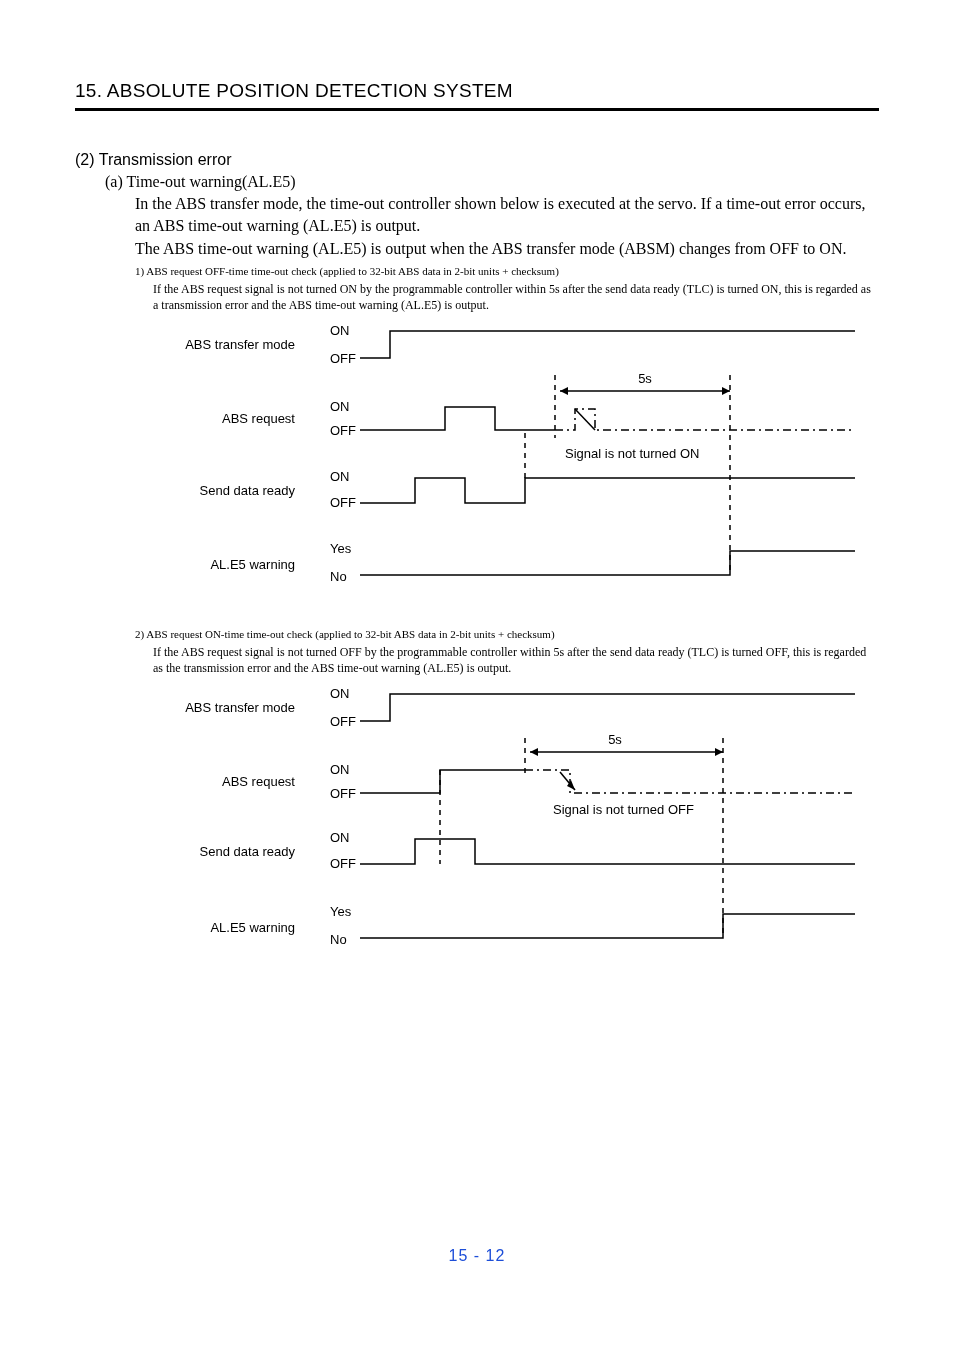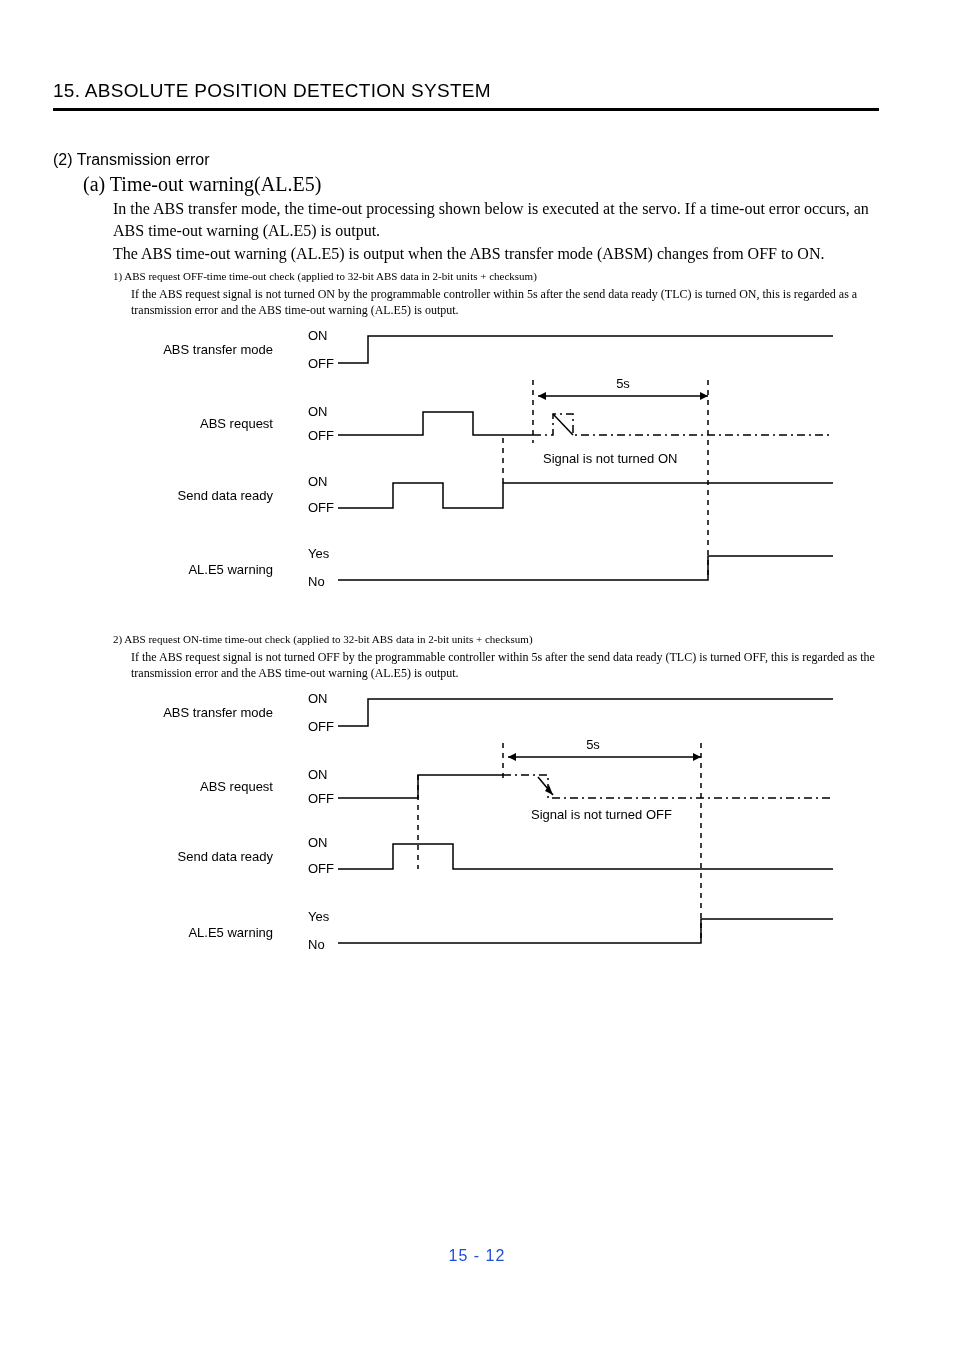--- a/index.html
+++ b/index.html
@@ -6,41 +6,41 @@
     margin: 0;
     padding: 0;
     background: #fff;
     font-family: "Times New Roman", serif;
     width: 954px;
     box-sizing: border-box;
   }
   .page {
     width: 954px;
     min-height: 1350px;
-    padding: 80px 75px 40px 53px;
+    padding: 80px 75px 40px 75px;
     box-sizing: border-box;
     position: relative;
     border-radius: 22px;
   }
   .chapter-title {
     font-family: Arial, Helvetica, sans-serif;
     font-size: 19px;
     font-weight: 400;
     letter-spacing: 0.3px;
     margin: 0;
     padding-bottom: 6px;
     border-bottom: 3px solid #000;
   }
   .sec-heading {
     font-family: Arial, Helvetica, sans-serif;
     font-size: 16px;
     margin: 40px 0 4px 0;
   }
   .sub-a {
-    font-size: 20px;
+    font-size: 16px;
     margin: 2px 0 2px 30px;
   }
   .body-text {
     font-size: 16px;
     line-height: 1.35;
     margin: 2px 0 2px 60px;
   }
   .body-text-item {
     font-size: 11px;
     line-height: 1.35;
@@ -68,21 +68,21 @@
 </style>
 </head>
 <body>
 
 <div class="page">
   <h1 class="chapter-title">15. ABSOLUTE POSITION DETECTION SYSTEM</h1>
 
   <div class="sec-heading">(2) Transmission error</div>
   <div class="sub-a">(a) Time-out warning(AL.E5)</div>
 
-  <div class="body-text">In the ABS transfer mode, the time-out processing shown below is executed at the servo. If a time-out error occurs, an ABS time-out warning (AL.E5) is output.</div>
+  <div class="body-text">In the ABS transfer mode, the time-out controller shown below is executed at the servo. If a time-out error occurs, an ABS time-out warning (AL.E5) is output.</div>
   <div class="body-text">The ABS time-out warning (AL.E5) is output when the ABS transfer mode (ABSM) changes from OFF to ON.</div>
 
   <div class="body-text-item">1) ABS request OFF-time time-out check (applied to 32-bit ABS data in 2-bit units + checksum)</div>
   <div class="body-text-cont">If the ABS request signal is not turned ON by the programmable controller within 5s after the send data ready (TLC) is turned ON, this is regarded as a transmission error and the ABS time-out warning (AL.E5) is output.</div>
 
   <div class="diagram-box">
     <svg width="700" height="280" viewBox="0 0 700 280">
       <style>
         text { font-family: Arial, Helvetica, sans-serif; font-size: 13px; fill:#000; }
         .txt-right { text-anchor: end; }

